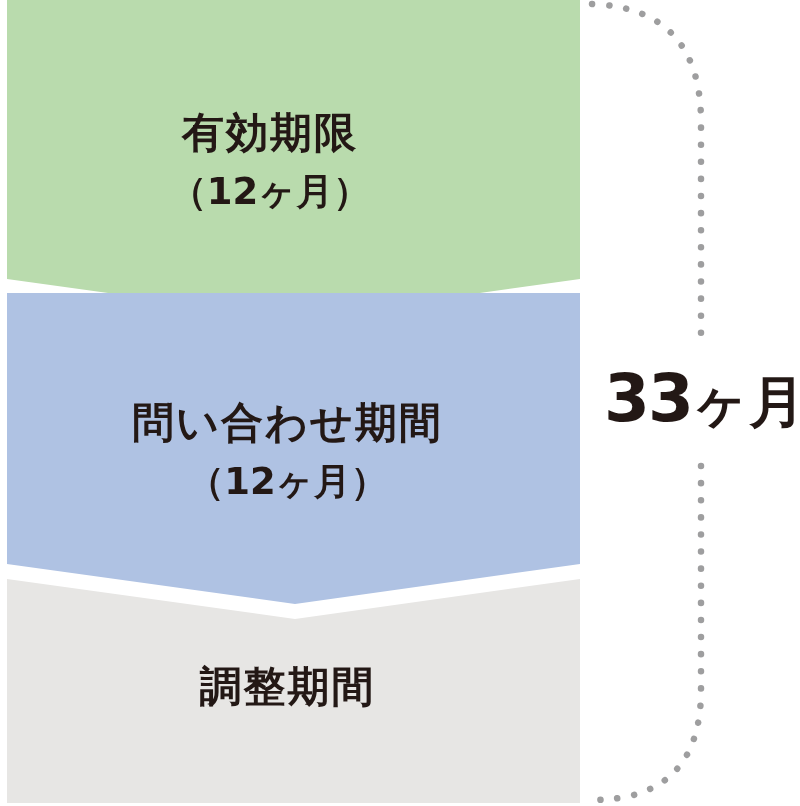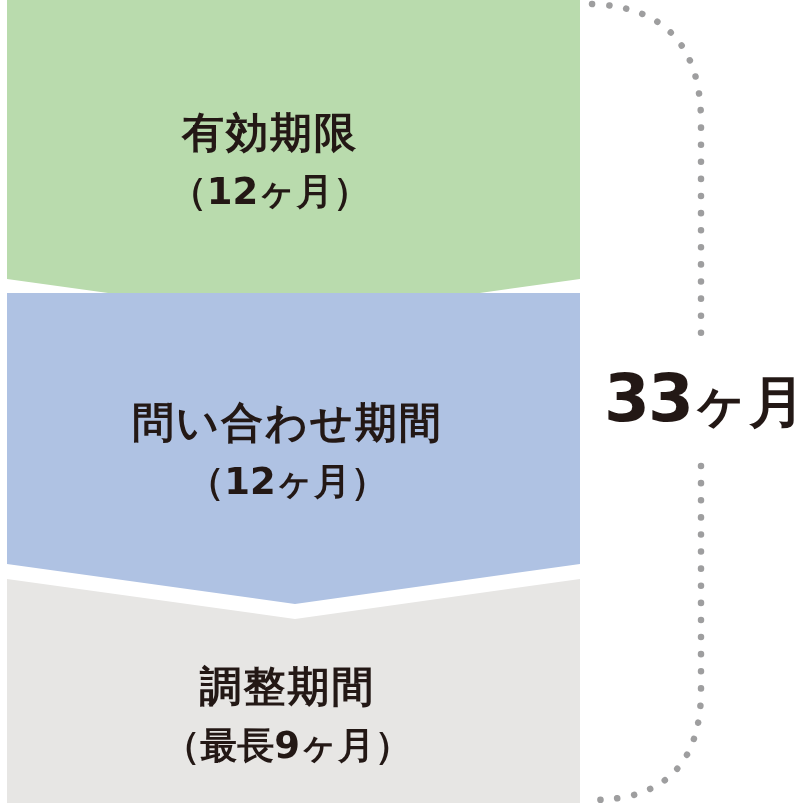--- a/index.html
+++ b/index.html
@@ -30,18 +30,17 @@
   <div class="sub" style="margin-top:12px;">（12ヶ月）</div>
 </div>
 
 <div class="label" style="left:7px; width:561px; top:398px;">
   <div class="title">問い合わせ期間</div>
   <div class="sub" style="margin-top:12px;">（12ヶ月）</div>
 </div>
 
 <div class="label" style="left:1px; width:573px; top:662px;">
   <div class="title">調整期間</div>
-  <div class="sub" style="margin-top:12px;">（最長9ヶ月）</div>
 </div>
 
 <div class="total" style="left:604px; top:360px;">
   <span class="num">33</span><span class="unit">ヶ月</span>
 </div>
 
 </body></html>

